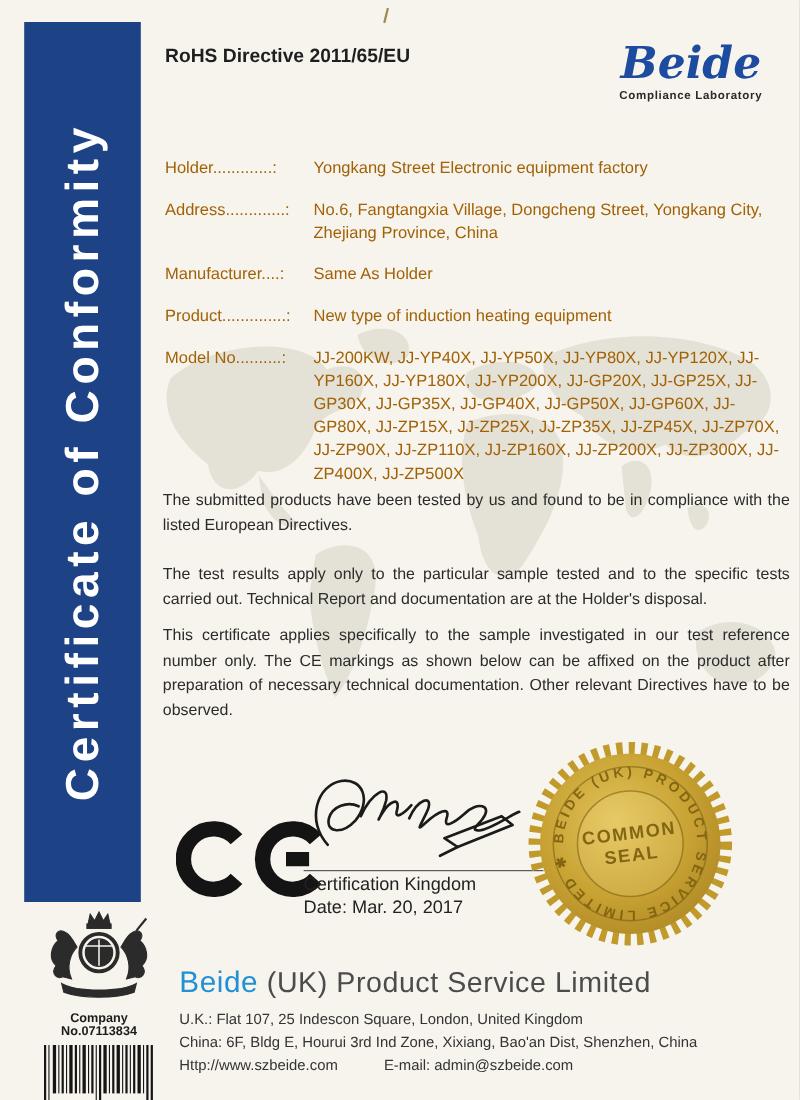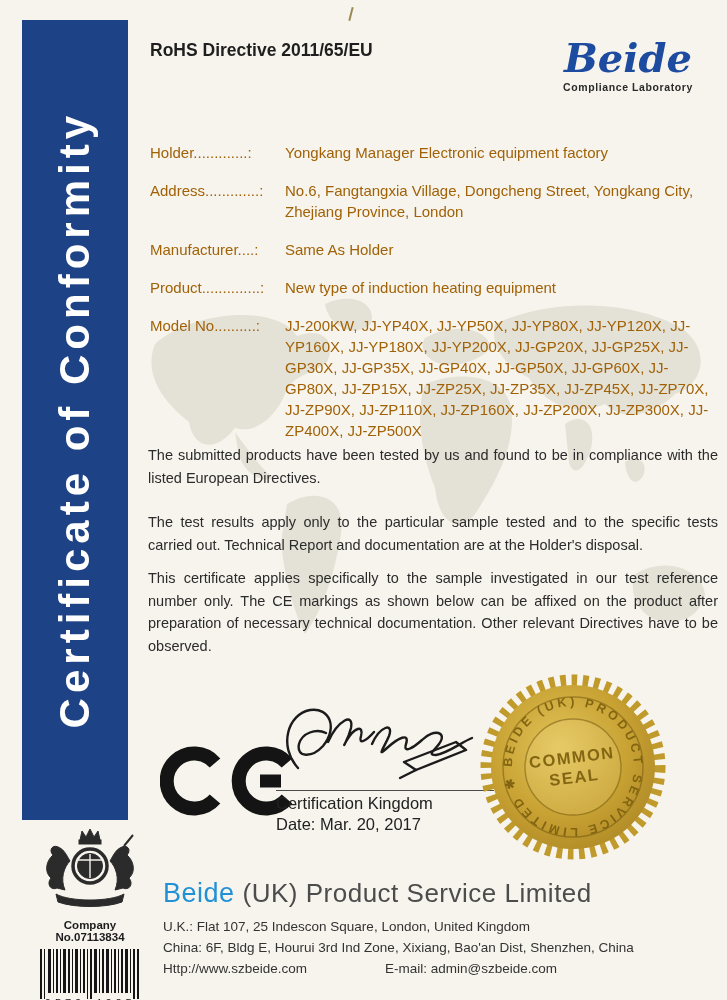--- a/index.html
+++ b/index.html
@@ -57,21 +57,21 @@
 
   .crest-block { position:absolute; left:28px; top:826px; width:124px; text-align:center; z-index:1; }
   .company-no { font-size:11.5px; font-weight:600; color:#1c1c1c; margin-top:3px; }
   .barcode-wrap { margin-top:6px; }
 
   .footer { position:absolute; left:163px; top:878px; width:560px; z-index:1; }
   .footer-company { display:flex; align-items:baseline; }
   .footer-company .blue { font-size:27px; color:#2191d6; letter-spacing:.5px; }
   .footer-company .rest { font-size:26px; color:#4c4c4c; margin-left:8px; letter-spacing:.5px; }
   .footer-addr { margin-top:7px; font-size:13.5px; color:#333; line-height:21px; }
-  .footer-web { display:flex;gap:36px; }
+  .footer-web { display:flex; }
   .footer-web .email { margin-left:42px; }
 </style>
 </head>
 <body>
 
 <div class="page">
 
   <svg class="map-watermark" width="592" height="450" viewBox="0 0 592 450" aria-hidden="true">
     <g fill="#d6d2c4">
       <path d="M20,62 C58,28 142,22 162,54 C188,44 202,60 192,80 C172,96 160,90 150,112 C140,136 120,152 100,146 C80,172 58,166 54,140 C28,120 8,92 20,62 Z"></path>
@@ -98,25 +98,25 @@
   </div>
 
   <div class="logo-block">
     <div class="logo-name">Beide</div>
     <div class="logo-sub">Compliance  Laboratory</div>
   </div>
 
   <div class="fields">
     <div class="field-row">
       <span class="field-label">Holder.............:</span>
-      <span class="field-value">Yongkang Manager Electronic equipment factory</span>
+      <span class="field-value">Yongkang Street Electronic equipment factory</span>
     </div>
     <div class="field-row">
       <span class="field-label">Address.............:</span>
-      <span class="field-value">No.6, Fangtangxia Village, Dongcheng Street, Yongkang City, Zhejiang Province, London</span>
+      <span class="field-value">No.6, Fangtangxia Village, Dongcheng Street, Yongkang City, Zhejiang Province, China</span>
     </div>
     <div class="field-row">
       <span class="field-label">Manufacturer....:</span>
       <span class="field-value">Same As Holder</span>
     </div>
     <div class="field-row">
       <span class="field-label">Product..............:</span>
       <span class="field-value">New type of induction heating equipment</span>
     </div>
     <div class="field-row">

